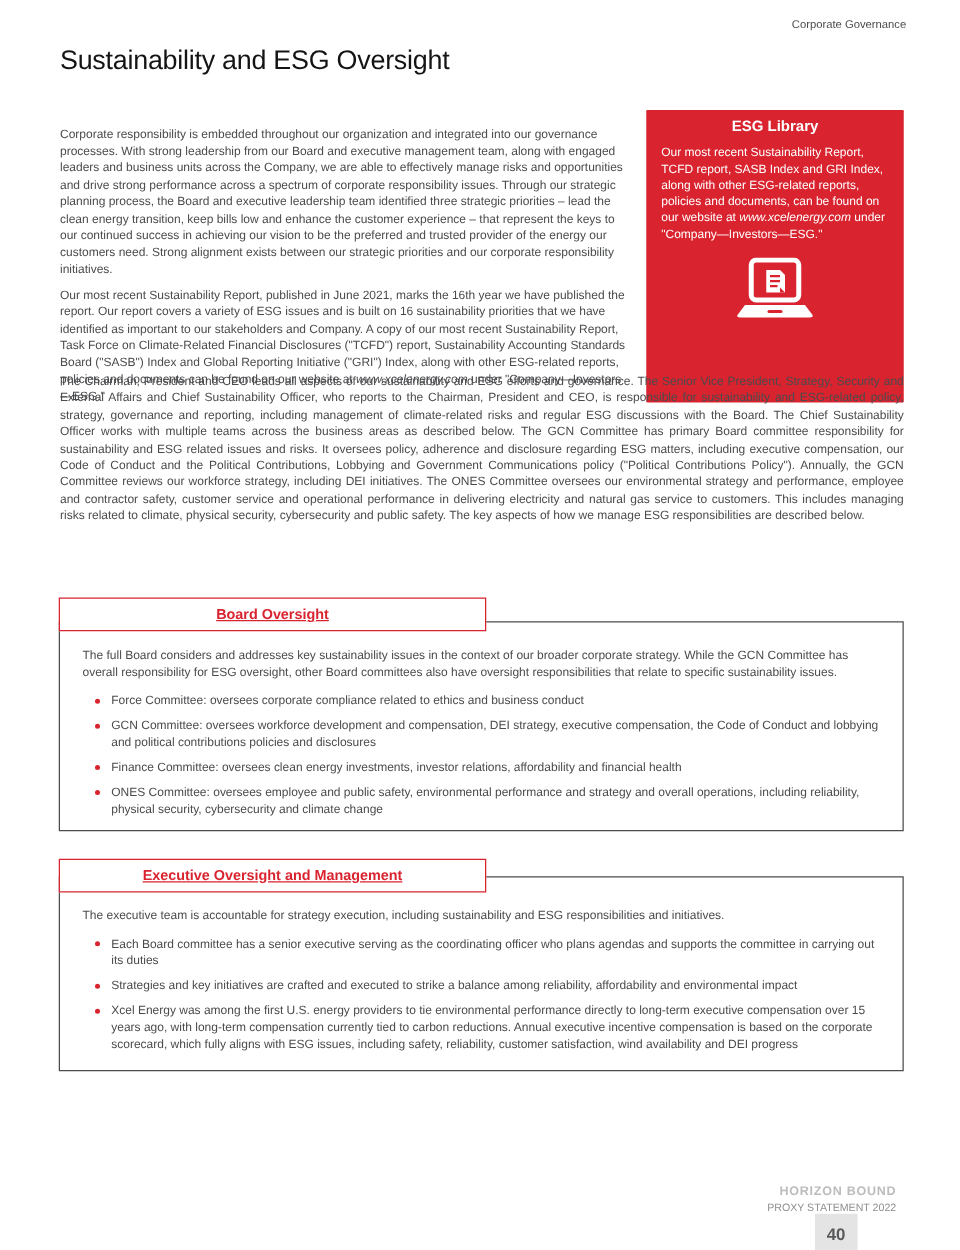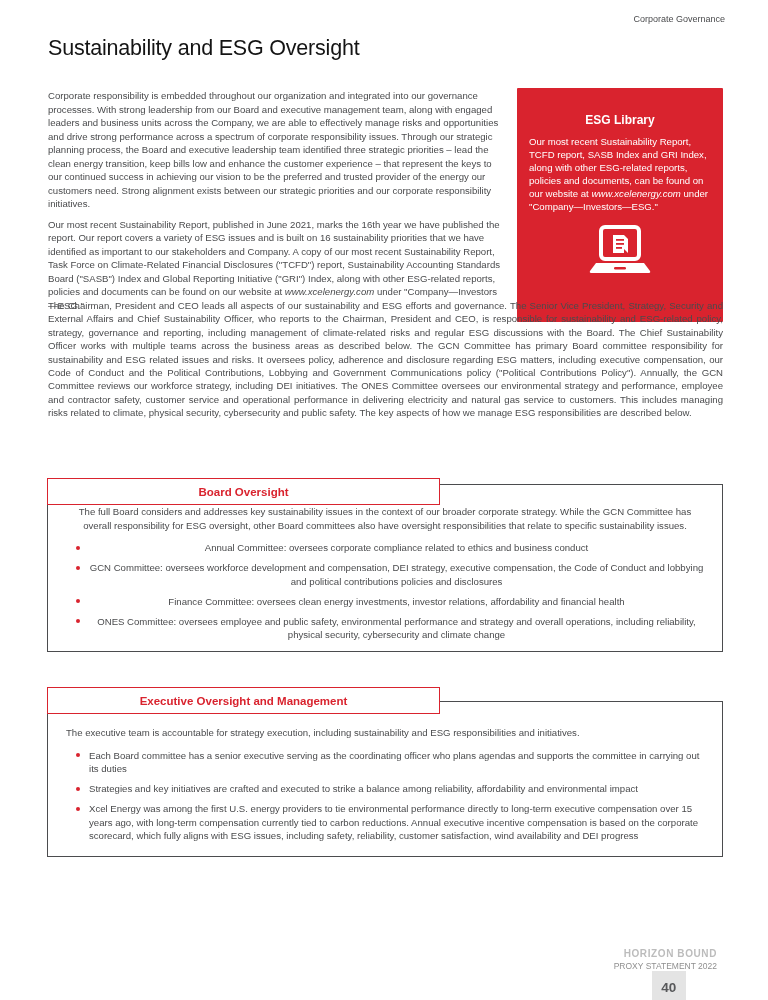--- a/index.html
+++ b/index.html
@@ -6,45 +6,45 @@
   body{
     width:768px;height:1000px;position:relative;
     font-family:"Liberation Sans","DejaVu Sans",sans-serif;
     color:#4a4b4d;-webkit-font-smoothing:antialiased;
   }
   .page{position:absolute;inset:0;width:768px;height:1000px;overflow:hidden;background:#fff;}
 
   .eyebrow{position:absolute;top:14px;right:43px;font-size:9px;color:#4a4b4d;}
   .page-title{position:absolute;top:36px;left:48px;font-size:21.5px;font-weight:normal;color:#141414;letter-spacing:-0.2px;margin:0;}
 
-  .col-left{position:absolute;left:48px;top:89px;width:458px;font-size:9.6px;line-height:13.5px;}
+  .col-left{position:absolute;left:48px;top:101px;width:458px;font-size:9.6px;line-height:13.5px;}
   .col-left p{margin:0 0 7px 0;}
   .it{font-style:italic;}
 
   .esg-box{
     position:absolute;left:517px;top:88px;width:206px;height:234px;
     background:#d9232e;color:#ffffff;box-sizing:border-box;
-    padding:25px 12px;border-radius:1px;
+    padding:6px 12px;border-radius:1px;
   }
   .esg-title{text-align:center;font-size:12px;font-weight:bold;margin:0 0 8px 0;}
   .esg-body{font-size:9.6px;line-height:13px;}
   .esg-icon-wrap{display:flex;justify-content:center;margin-top:12px;}
 
   .p3{position:absolute;left:48px;top:299px;width:675px;font-size:9.6px;line-height:13.4px;text-align:justify;margin:0;}
 
   .section-box{
     position:absolute;left:47px;width:676px;box-sizing:border-box;
     border:1.5px solid #4b4c4e;background:#fff;
   }
-  .section-box.board{top:484px;height:168px;text-align:center;}
+  .section-box.board{top:497px;height:168px;}
   .section-box.exec{top:701px;height:156px;}
   .section-title{
-    position:absolute;left:47px;width:393px;height:27px;box-sizing:border-box;
+    position:absolute;left:47px;width:342px;height:27px;box-sizing:border-box;
     border:1.5px solid #d9232e;background:#fff;color:#d9232e;
-    font-size:11.5px;font-weight:bold;display:flex;align-items:center;justify-content:center;
+    font-size:11.5px;font-weight:bold;display:flex;align-items:center;justify-content:center;text-decoration:underline;
   }
   .section-title.board{top:478px;}
   .section-title.exec{top:687px;}
 
   .section-content{padding:20px 18px 0 18px;font-size:9.6px;line-height:13.5px;}
   .section-content.board{padding-top:20px;}
   .section-content.exec{padding-top:24px;}
   .section-intro{margin:0 0 9px 0;}
   ul.bullets{list-style:none;margin:0;padding:0 0 0 10px;}
   ul.bullets li{position:relative;padding-left:13px;margin-bottom:6.5px;}
@@ -96,21 +96,21 @@
       </span>
     </div>
   </aside>
 
   <p class="p3">The Chairman, President and CEO leads all aspects of our sustainability and ESG efforts and governance. The Senior Vice President, Strategy, Security and External Affairs and Chief Sustainability Officer, who reports to the Chairman, President and CEO, is responsible for sustainability and ESG-related policy, strategy, governance and reporting, including management of climate-related risks and regular ESG discussions with the Board. The Chief Sustainability Officer works with multiple teams across the business areas as described below. The GCN Committee has primary Board committee responsibility for sustainability and ESG related issues and risks. It oversees policy, adherence and disclosure regarding ESG matters, including executive compensation, our Code of Conduct and the Political Contributions, Lobbying and Government Communications policy ("Political Contributions Policy"). Annually, the GCN Committee reviews our workforce strategy, including DEI initiatives. The ONES Committee oversees our environmental strategy and performance, employee and contractor safety, customer service and operational performance in delivering electricity and natural gas service to customers. This includes managing risks related to climate, physical security, cybersecurity and public safety. The key aspects of how we manage ESG responsibilities are described below.</p>
 
   <section class="section-box board">
     <div class="section-content board">
       <p class="section-intro">The full Board considers and addresses key sustainability issues in the context of our broader corporate strategy. While the GCN Committee has overall responsibility for ESG oversight, other Board committees also have oversight responsibilities that relate to specific sustainability issues.</p>
       <ul class="bullets">
-        <li><span class="bullet-dot"></span><span>Annual Committee: oversees corporate compliance related to ethics and business conduct</span></li>
+        <li><span class="bullet-dot"></span><span>Force Committee: oversees corporate compliance related to ethics and business conduct</span></li>
         <li><span class="bullet-dot"></span><span>GCN Committee: oversees workforce development and compensation, DEI strategy, executive compensation, the Code of Conduct and lobbying and political contributions policies and disclosures</span></li>
         <li><span class="bullet-dot"></span><span>Finance Committee: oversees clean energy investments, investor relations, affordability and financial health</span></li>
         <li><span class="bullet-dot"></span><span>ONES Committee: oversees employee and public safety, environmental performance and strategy and overall operations, including reliability, physical security, cybersecurity and climate change</span></li>
       </ul>
     </div>
   </section>
   <div class="section-title board">Board Oversight</div>
 
   <section class="section-box exec">
     <div class="section-content exec">

